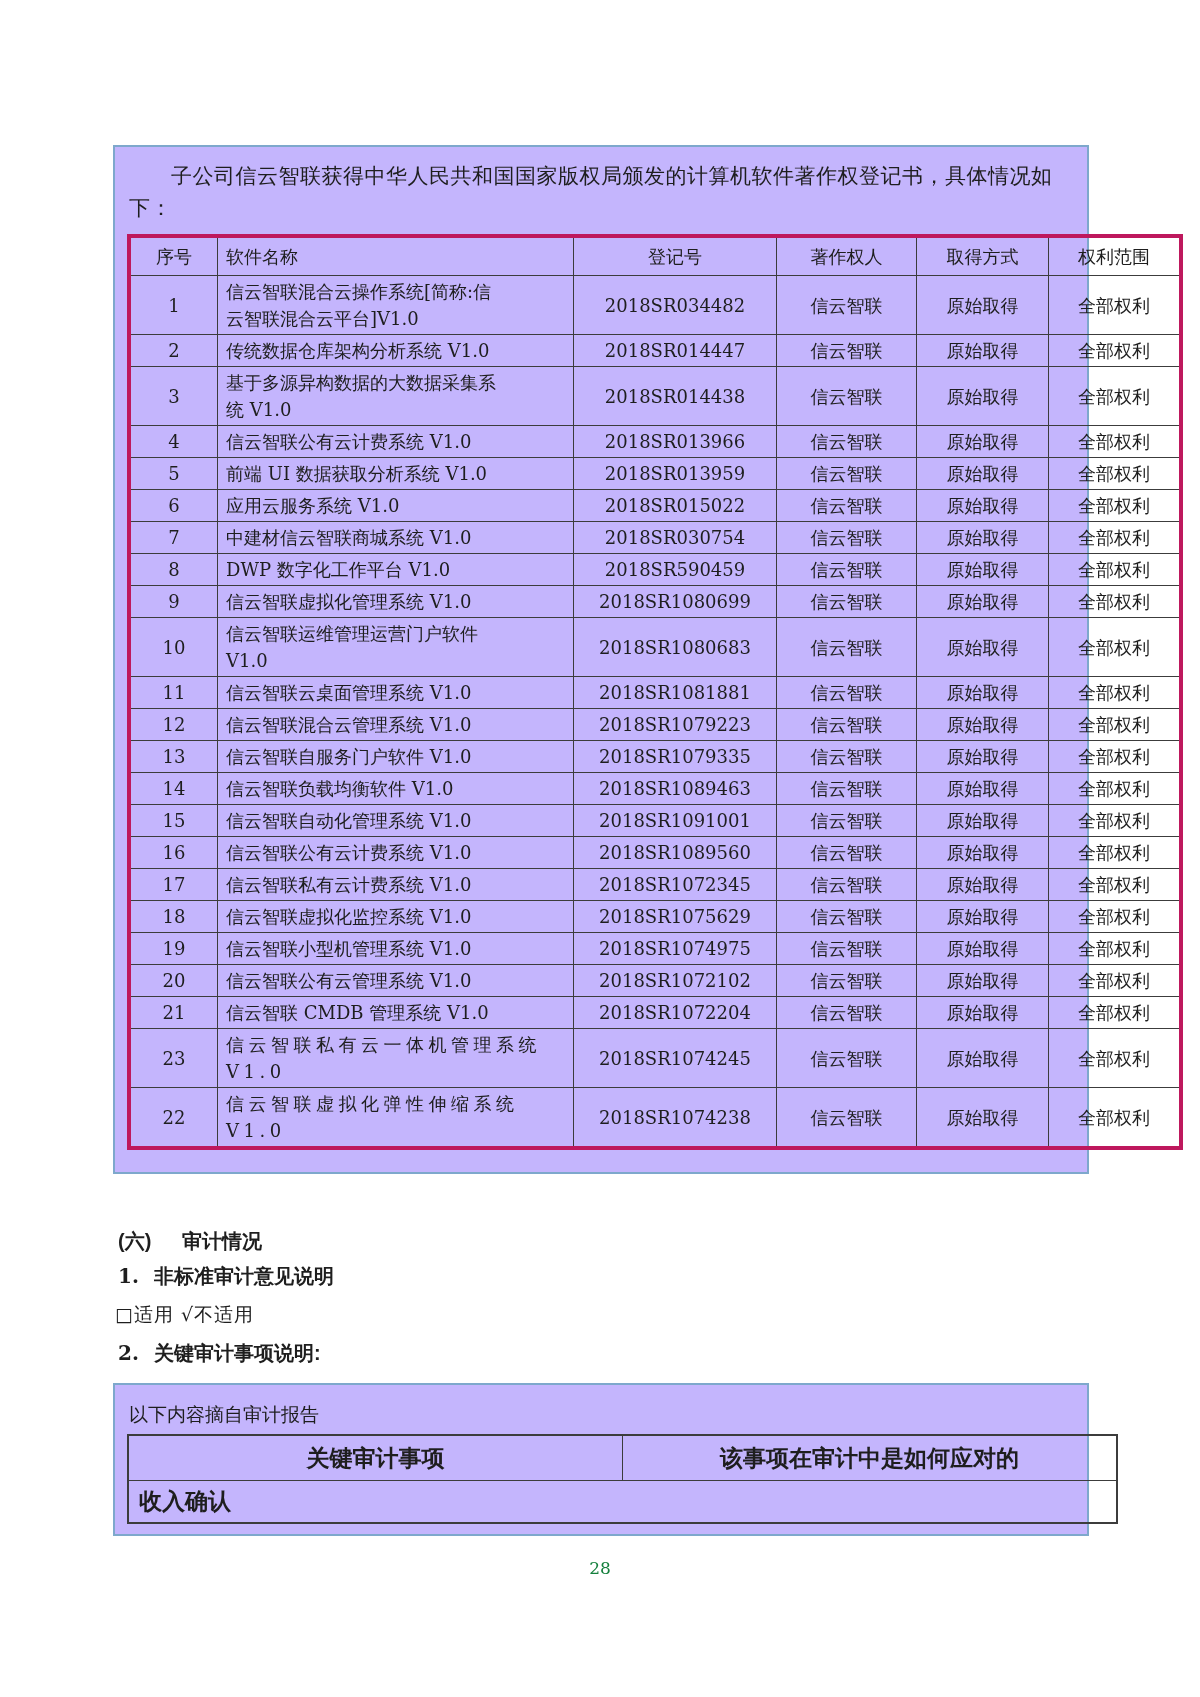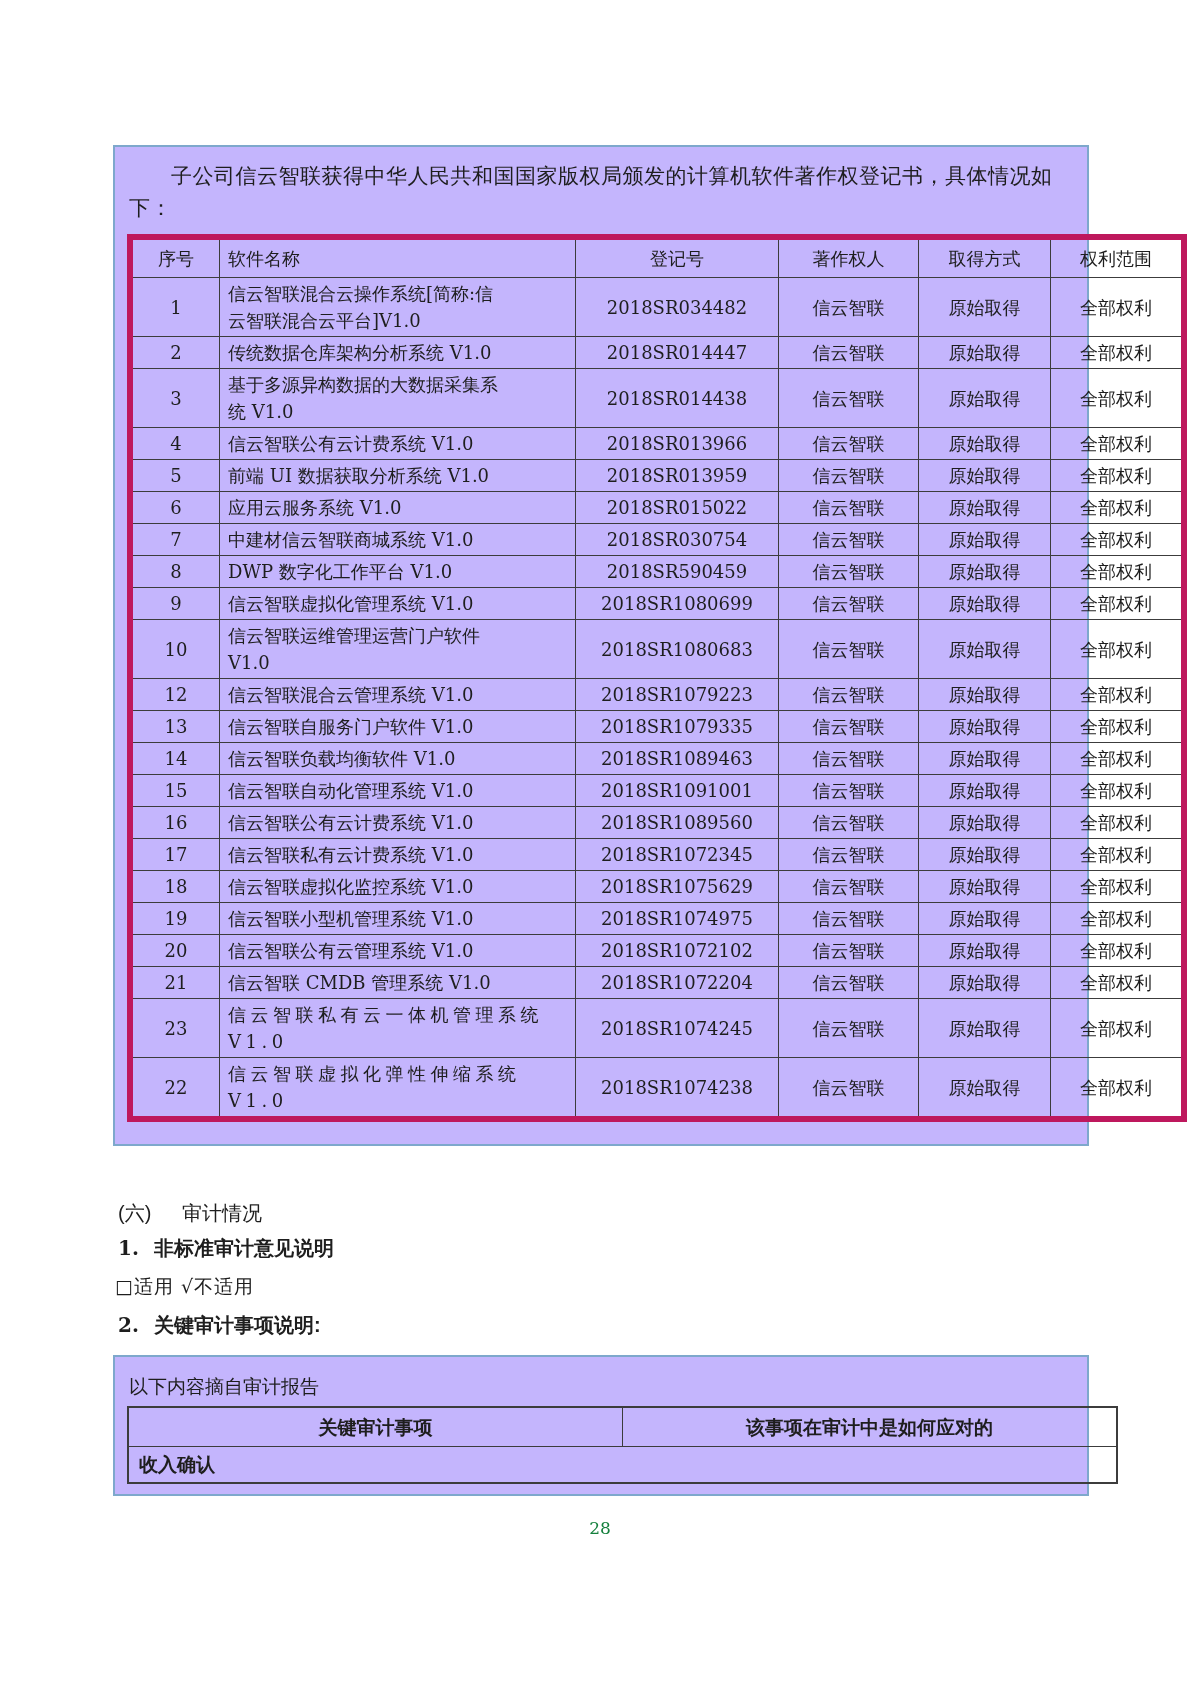--- a/index.html
+++ b/index.html
@@ -19,53 +19,53 @@
   .bluebox2{margin-top:16px;padding:16px 12px 10px 12px;}
 
   
   .intro{
     margin:4px 2px 10px 2px;font-size:21px;line-height:1.5;
     text-indent:2em;letter-spacing:.5px;
   }
 
   
   table{border-collapse:collapse;table-layout:fixed;}
-  .t1{width:947px;border:6px solid #be185d;}
+  .t1{width:947px;border:4px solid #be185d;}
   .t1 th,.t1 td{
     border:1px solid #3c3c3c;font-weight:normal;font-size:18px;
     line-height:1.5;padding:2px 8px;vertical-align:middle;text-align:center;
     overflow:hidden;
   }
   .t1 th{padding:5px 8px;}
   .t1 .c0{width:70px;}
   .t1 .c1{width:339px;text-align:left;}
   .t1 .c2{width:186px;}
   .t1 .c3{width:123px;}
   .t1 .c4{width:115px;}
   .t1 .c5{width:114px;}
   .t1 td.c1 .nm{white-space:pre-line;}
   .t1 td.c1 .nm.spread{letter-spacing:4.5px;}
 
   
   .hwrap{margin-left:118px;font-family:"Liberation Sans","DejaVu Sans",sans-serif;}
-  .sec-heading{margin-top:54px;font-size:20px;font-weight:normal;}
+  .sec-heading{margin-top:54px;font-size:20px;font-weight:bold;}
   .sec-heading .num{display:inline-block;width:64px;}
   .sub-item{margin-top:8px;font-size:20px;font-weight:bold;}
   .sub-item .num{display:inline-block;width:36px;font-family:"DejaVu Serif",serif;}
   .applicability{
     margin-top:12px;font-size:19px;font-weight:normal;margin-left:-3px;
     font-family:"DejaVu Serif","Liberation Serif",serif;letter-spacing:1px;
   }
   .sub-item2{margin-top:12px;}
 
   
   .audit-note{font-size:19px;margin:0 0 6px 2px;line-height:1.4;}
   .t2{width:947px;border:2px solid #3c3c3c;}
   .t2 th,.t2 td{
-    border:1px solid #3c3c3c;font-size:19px;line-height:1.5;
+    border:1px solid #3c3c3c;font-size:23px;line-height:1.5;
     vertical-align:top;padding:4px 10px;
   }
   .t2 th{width:473px;text-align:center;font-weight:bold;padding:5px 10px;}
   .t2 td.spanrow{font-weight:bold;text-align:left;padding:3px 10px;}
   .amount-l1{
     text-align:left;text-indent:2em;letter-spacing:10px;white-space:nowrap;
   }
   .amount-l2{text-align:left;letter-spacing:.5px;}
   .response{white-space:pre-line;text-indent:1.5em;letter-spacing:1px;text-align:left;}
 
@@ -183,20 +183,30 @@
             <td class="c4">原始取得</td>
             <td class="c5">全部权利</td>
           </tr>
           <tr>
             <td class="c0">10</td>
             <td class="c1">
               <div class="nm">信云智联运维管理运营门户软件
 V1.0</div>
             </td>
             <td class="c2">2018SR1080683</td>
+            <td class="c3">信云智联</td>
+            <td class="c4">原始取得</td>
+            <td class="c5">全部权利</td>
+          </tr>
+          <tr>
+            <td class="c0">11</td>
+            <td class="c1">
+              <div class="nm">信云智联云桌面管理系统 V1.0</div>
+            </td>
+            <td class="c2">2018SR1081881</td>
             <td class="c3">信云智联</td>
             <td class="c4">原始取得</td>
             <td class="c5">全部权利</td>
           </tr>
           <tr>
             <td class="c0">12</td>
             <td class="c1">
               <div class="nm">信云智联混合云管理系统 V1.0</div>
             </td>
             <td class="c2">2018SR1079223</td>

